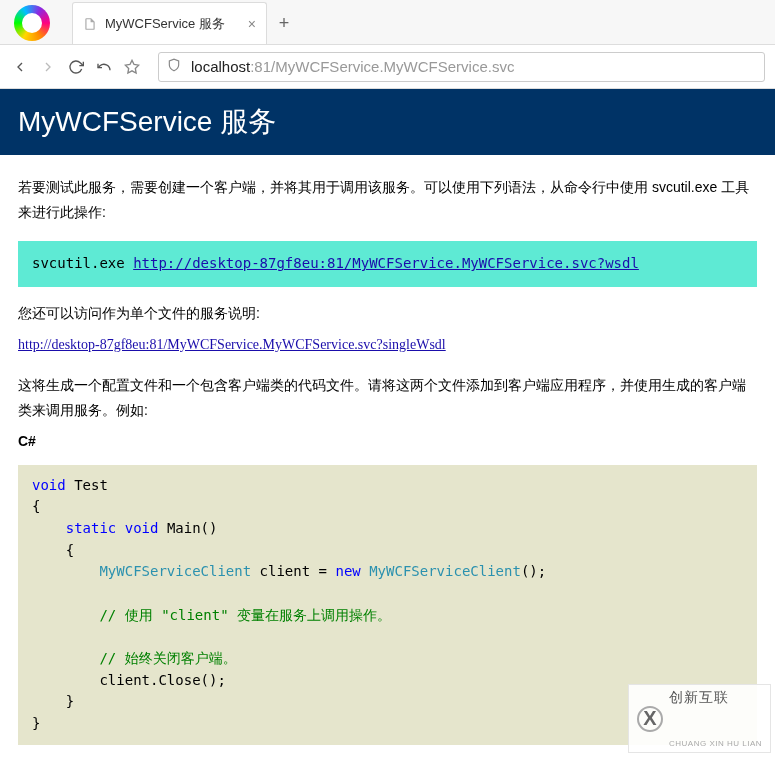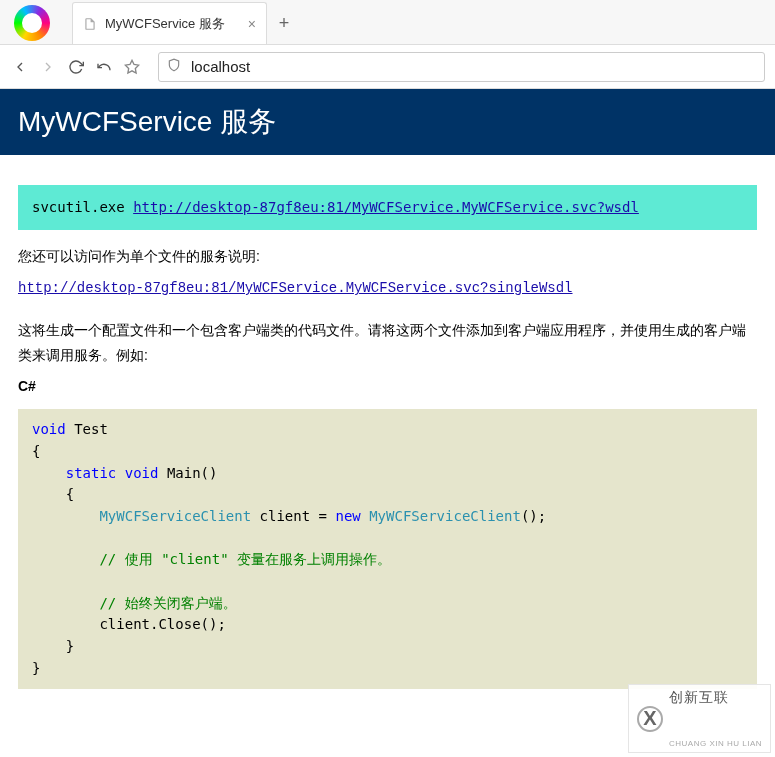--- a/index.html
+++ b/index.html
@@ -19,21 +19,21 @@
     .addr-lock { margin-right: 10px; }
     .addr-host { color: #222; }
     .addr-path { color: #999; }
     .content { height: calc(757px - 45px - 44px); overflow: auto; }
     .banner { background: #003366; color: #fff; padding: 14px 18px; }
     .banner h1 { font-weight: normal; font-size: 28px; }
     .body { padding: 14px 18px; font-size: 14px; line-height: 1.8; color: #000; }
     .body p { margin: 6px 0; }
     .svcutil-box { background: #5eead4; padding: 10px 14px; font-family: Consolas, monospace; font-size: 14px; margin: 16px 0 14px 0; }
     .svcutil-box a { color: #1a0dab; text-decoration: underline; }
-    .link-line a { color: #1a0dab; text-decoration: underline; font-family: Liberation Mono, monospace; font-size: 14px; text-align: center; }
+    .link-line a { color: #1a0dab; text-decoration: underline; font-family: Liberation Serif, serif; font-size: 14px; text-align: center; }
     .lang-label { font-weight: bold; margin-top: 14px; font-size: 14px; }
     pre.code { background: #e5e5cc; padding: 10px 14px; font-family: Consolas, monospace; font-size: 14px; line-height: 1.55; margin: 10px 0 22px 0; white-space: pre; }
     .kw { color: #0000ff; }
     .type { color: #2b91af; }
     .cm { color: #008000; }
     .watermark { position: absolute; right: 4px; bottom: 4px; background: rgba(255,255,255,0.9); border: 1px solid #e5e5e5; font-size: 12px; color: #888; display: flex; align-items: center; padding: 4px 8px; gap: 6px; }
     .wm-logo { font-weight: bold; font-size: 20px; color: #666; border: 2px solid #aaa; width: 26px; height: 26px; border-radius: 50%; display: flex; align-items: center; justify-content: center; }
     .wm-text .cn { font-size: 14px; color: #555; letter-spacing: 1px; }
     .wm-text .py { font-size: 8px; color: #aaa; letter-spacing: 0.5px; margin-top: 32px; }
   </style>
@@ -80,28 +80,30 @@
   <div class="nav-btn">
       <svg viewBox="0 0 24 24" fill="none" stroke="#888" stroke-width="2">
         <polygon points="12 2 15.09 8.26 22 9.27 17 14.14 18.18 21.02 12 17.77 5.82 21.02 7 14.14 2 9.27 8.91 8.26 12 2"></polygon>
       </svg>
     </div>
   <div class="addr-bar">
     <span class="addr-lock"><svg width="14" height="14" viewBox="0 0 24 24" fill="none" stroke="#888" stroke-width="2">
           <path d="M12 22s8-4 8-10V5l-8-3-8 3v7c0 6 8 10 8 10z"></path>
         </svg></span>
     <span class="addr-host">localhost</span>
+      <span class="addr-path">:81/MyWCFService.MyWCFService.svc</span>
   </div>
 </div>
 
 <div class="content">
   <div class="banner">
     <h1>MyWCFService 服务</h1>
   </div>
   <div class="body">
+    <p>若要测试此服务，需要创建一个客户端，并将其用于调用该服务。可以使用下列语法，从命令行中使用 svcutil.exe 工具来进行此操作:</p>
     <div class="svcutil-box">
       <span>svcutil.exe </span><a href="#">http://desktop-87gf8eu:81/MyWCFService.MyWCFService.svc?wsdl</a>
     </div>
     <p>您还可以访问作为单个文件的服务说明:</p>
     <p class="link-line"><a href="#">http://desktop-87gf8eu:81/MyWCFService.MyWCFService.svc?singleWsdl</a></p>
     <p style="margin-top:16px">这将生成一个配置文件和一个包含客户端类的代码文件。请将这两个文件添加到客户端应用程序，并使用生成的客户端类来调用服务。例如:</p>
     <p class="lang-label">C#</p>
 <pre class="code"><span class="kw">void</span><span> Test</span>
 <span>{</span>
     <span class="kw">static</span><span> </span><span class="kw">void</span><span> Main()</span>

